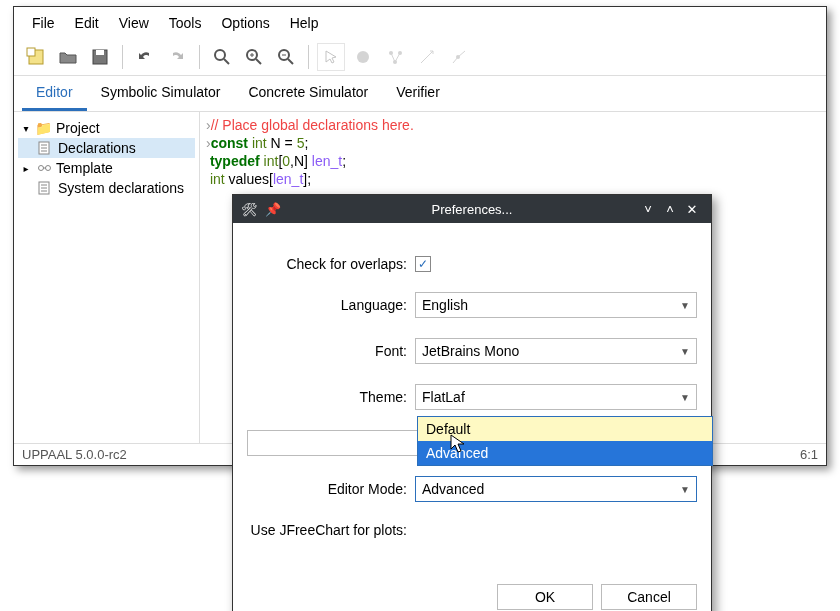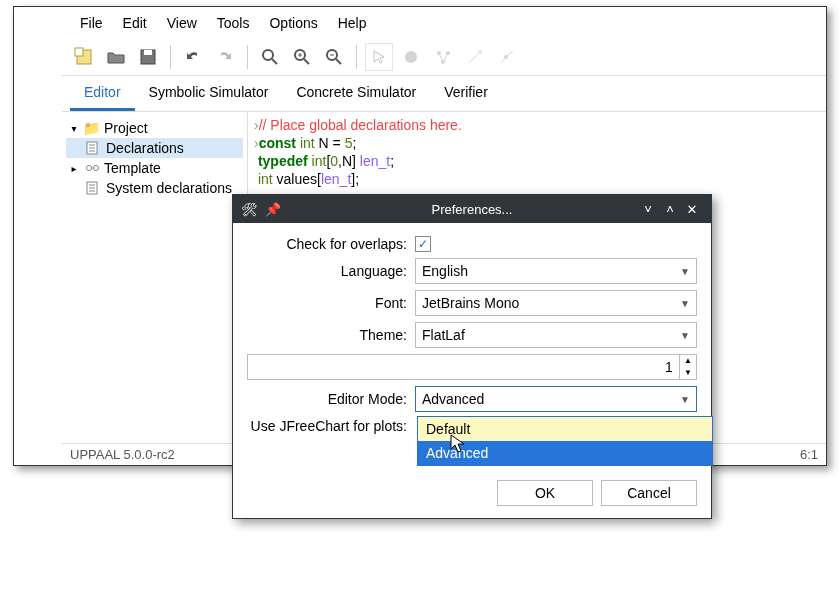--- a/index.html
+++ b/index.html
@@ -1,18 +1,18 @@
 <!DOCTYPE html>
 <html><head>
 <meta charset="utf-8">
 <style>
 * { box-sizing: border-box; margin: 0; padding: 0; font-family: sans-serif; }
 body { background: #fff; width: 840px; height: 611px; position: relative; overflow: hidden; }
 
-.window { position: absolute; left: 13px; top: 6px; width: 814px; height: 460px; border: 1px solid #333; background: #fff; display: flex; flex-direction: column; box-shadow: 4px 4px 8px rgba(0,0,0,0.4); padding-left: 48px; }
+.window { position: absolute; left: 13px; top: 6px; width: 814px; height: 460px; border: 1px solid #333; background: #fff; display: flex; flex-direction: column; box-shadow: 4px 4px 8px rgba(0,0,0,0.4); }
 
 .menubar { display: flex; gap: 0; padding: 4px 8px; font-size: 14px; }
 .menubar span { padding: 4px 10px; cursor: default; }
 
 .toolbar { display: flex; align-items: center; gap: 4px; padding: 4px 8px; border-bottom: 1px solid #ddd; }
 .toolbar .sep { width: 1px; height: 24px; background: #ccc; margin: 0 4px; }
 .toolbar .icon { width: 28px; height: 28px; display: flex; align-items: center; justify-content: center; }
 
 .tabbar { display: flex; gap: 0; padding: 0 8px; border-bottom: 1px solid #ddd; font-size: 14px; }
 .tabbar .tab { padding: 8px 14px; cursor: default; }
@@ -36,21 +36,21 @@
 .statusbar { border-top: 1px solid #ddd; display: flex; justify-content: space-between; font-size: 13px; padding: 3px 8px; color: #555; }
 .status-mid { color: #bbb; letter-spacing: 3px; }
 
 
 .dialog { position: absolute; left: 232px; top: 194px; width: 480px; background: #fff; border: 1px solid #333; box-shadow: 4px 4px 10px rgba(0,0,0,0.4); }
 .titlebar { background: #31363b; color: #fff; display: flex; align-items: center; height: 28px; padding: 0 8px; font-size: 13px; }
 .titlebar .spacer { flex: 1; }
 .titlebar .title { position: absolute; left: 0; right: 0; text-align: center; pointer-events: none; }
 .titlebar .winbtn { width: 22px; text-align: center; cursor: default; }
 .dialog-body { padding: 12px 14px; font-size: 14px; }
-.form-row { display: flex; align-items: center; margin-bottom: 6px; }
+.form-row { display: flex; align-items: center; margin-bottom: 6px; margin-top: 20px; }
 .form-row label { width: 160px; text-align: right; margin-right: 8px; }
 .form-row .field { flex: 1; }
 .combo, .textnum { width: 100%; height: 26px; border: 1px solid #bbb; background: #fff; padding: 0 6px; display: flex; align-items: center; justify-content: space-between; font-size: 14px; }
 .combo.open { border-color: #2b6fbb; }
 .combo .chev { font-size: 10px; color: #555; }
 .spin { display: flex; }
 .spin .textnum { text-align: right; }
 .spin .spinbtns { width: 18px; border: 1px solid #bbb; border-left: none; display: flex; flex-direction: column; }
 .spin .spinbtns div { flex: 1; font-size: 8px; text-align: center; line-height: 11px; }
 .checkbox { width: 16px; height: 16px; border: 1px solid #888; display: inline-flex; align-items: center; justify-content: center; color: #2b6fbb; font-size: 12px; }

